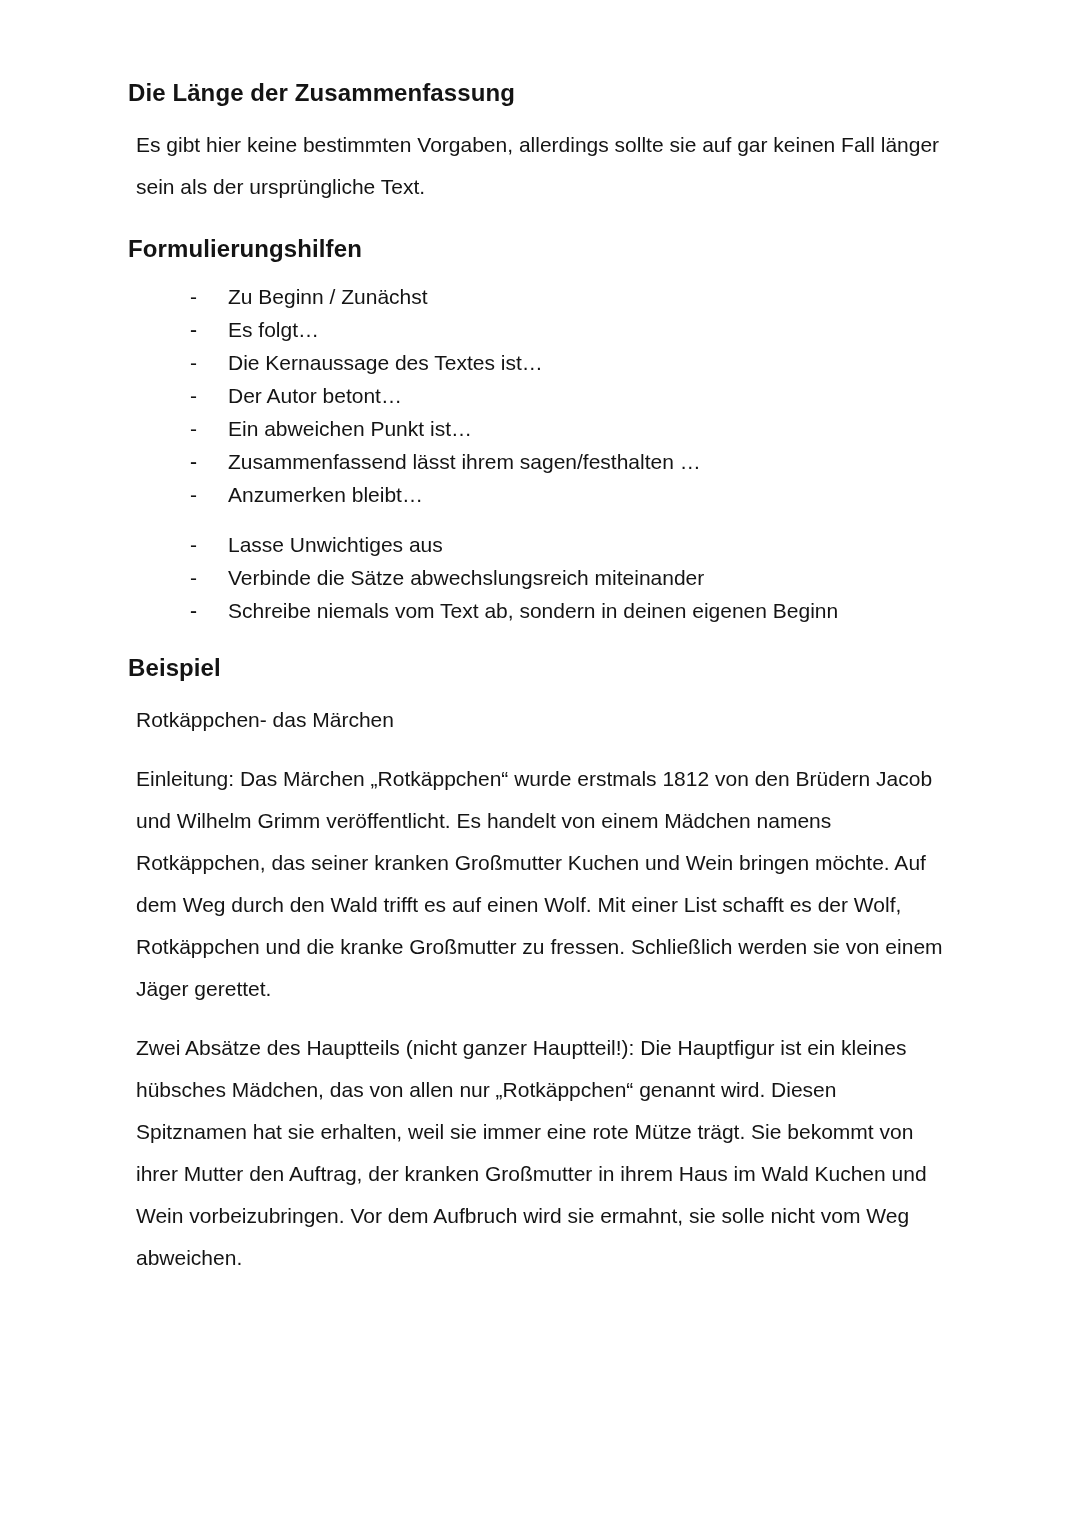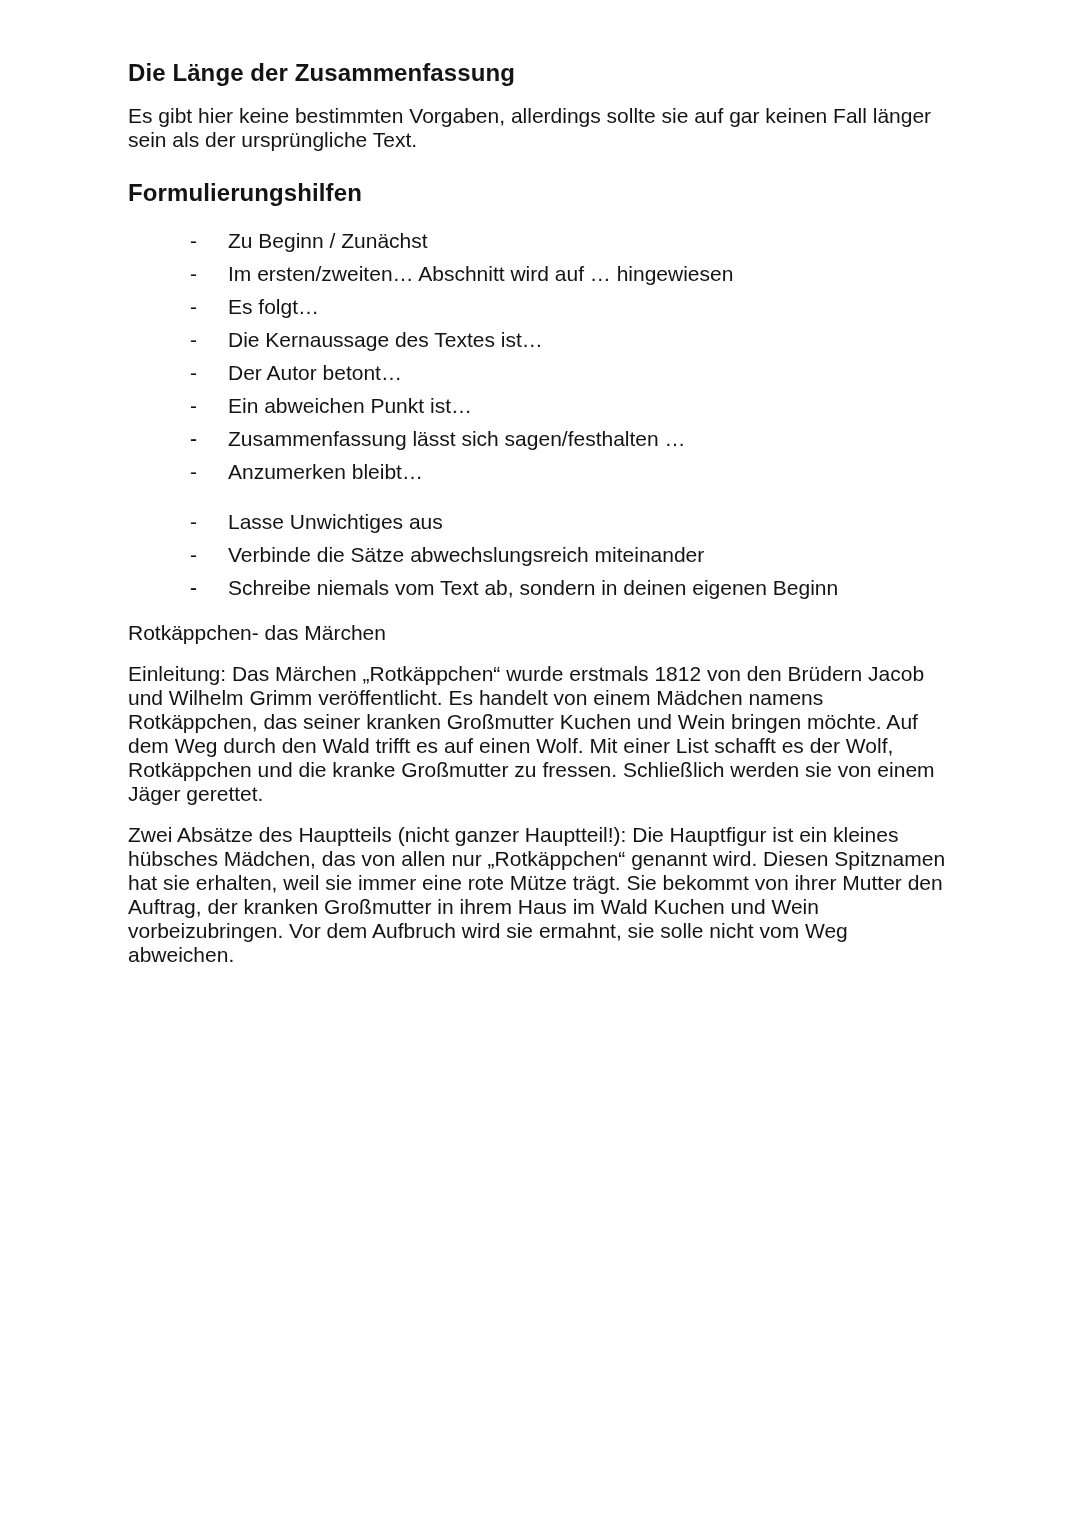--- a/index.html
+++ b/index.html
@@ -11,37 +11,37 @@
     width: 1080px;
     height: 1527px;
     font-family: "Liberation Sans", "DejaVu Sans", sans-serif;
     color: #141414;
     overflow: hidden;
   }
   .page {
     box-sizing: border-box;
     width: 1080px;
     height: 1527px;
-    padding: 58px 128px 40px 128px;
+    padding: 78px 128px 40px 128px;
     background: #ffffff;
   }
   h2 {
     font-size: 24px;
     font-weight: 700;
     margin: 26px 0 16px 0;
     line-height: 1.25;
     letter-spacing: 0.1px;
   }
   h2.first {
     margin-top: 0;
   }
   p {
     font-size: 21px;
-    line-height: 24px;
-    margin: 0 0 17px 0;
+    line-height: 42px;
+    margin: 0 0 17px 8px;
   }
   ul.dash-list {
     list-style: none;
     margin: 0 0 17px 0;
     padding: 0;
   }
   ul.dash-list li {
     position: relative;
     padding-left: 100px;
     font-size: 21px;
@@ -65,21 +65,20 @@
   <p>Es gibt hier keine bestimmten Vorgaben, allerdings sollte sie auf gar keinen Fall länger sein als der ursprüngliche Text.</p>
 
   <h2>Formulierungshilfen</h2>
   <ul class="dash-list">
     <li>
       <span class="dash">-</span>
       <span>Zu Beginn / Zunächst</span>
     </li>
     <li>
       <span class="dash">-</span>
-      <span>Im ersten/zweiten… Abschnitt wird auf … hingewiesen</span>
     </li>
     <li>
       <span class="dash">-</span>
       <span>Es folgt…</span>
     </li>
     <li>
       <span class="dash">-</span>
       <span>Die Kernaussage des Textes ist…</span>
     </li>
     <li>
@@ -88,21 +87,21 @@
     </li>
     <li>
       <span class="dash">-</span>
       <span>Ein abweichen Punkt ist…</span>
     </li>
     <li>
       <span class="dash">-</span>
     </li>
     <li>
       <span class="dash">-</span>
-      <span>Zusammenfassung lässt sich sagen/festhalten …</span>
+      <span>Zusammenfassend lässt ihrem sagen/festhalten …</span>
     </li>
     <li>
       <span class="dash">-</span>
       <span>Anzumerken bleibt…</span>
     </li>
   </ul>
 
   <ul class="dash-list">
     <li>
       <span class="dash">-</span>
@@ -114,20 +113,21 @@
     </li>
     <li>
       <span class="dash">-</span>
     </li>
     <li>
       <span class="dash">-</span>
       <span>Schreibe niemals vom Text ab, sondern in deinen eigenen Beginn</span>
     </li>
   </ul>
 
+  <h2>Beispiel</h2>
   <p>Rotkäppchen- das Märchen</p>
 
   <p>
     <span class="lead-underline">Einleitung</span><span>: </span><span>Das Märchen „Rotkäppchen“ wurde erstmals 1812 von den Brüdern Jacob und Wilhelm Grimm veröffentlicht. Es handelt von einem Mädchen namens Rotkäppchen, das seiner kranken Großmutter Kuchen und Wein bringen möchte. Auf dem Weg durch den Wald trifft es auf einen Wolf. Mit einer List schafft es der Wolf, Rotkäppchen und die kranke Großmutter zu fressen. Schließlich werden sie von einem Jäger gerettet.</span>
   </p>
 
   <p>
     <span class="lead-underline">Zwei Absätze des Hauptteils (nicht ganzer Hauptteil!)</span><span>: </span><span>Die Hauptfigur ist ein kleines hübsches Mädchen, das von allen nur „Rotkäppchen“ genannt wird. Diesen Spitznamen hat sie erhalten, weil sie immer eine rote Mütze trägt. Sie bekommt von ihrer Mutter den Auftrag, der kranken Großmutter in ihrem Haus im Wald Kuchen und Wein vorbeizubringen. Vor dem Aufbruch wird sie ermahnt, sie solle nicht vom Weg abweichen.</span>
   </p>
 

